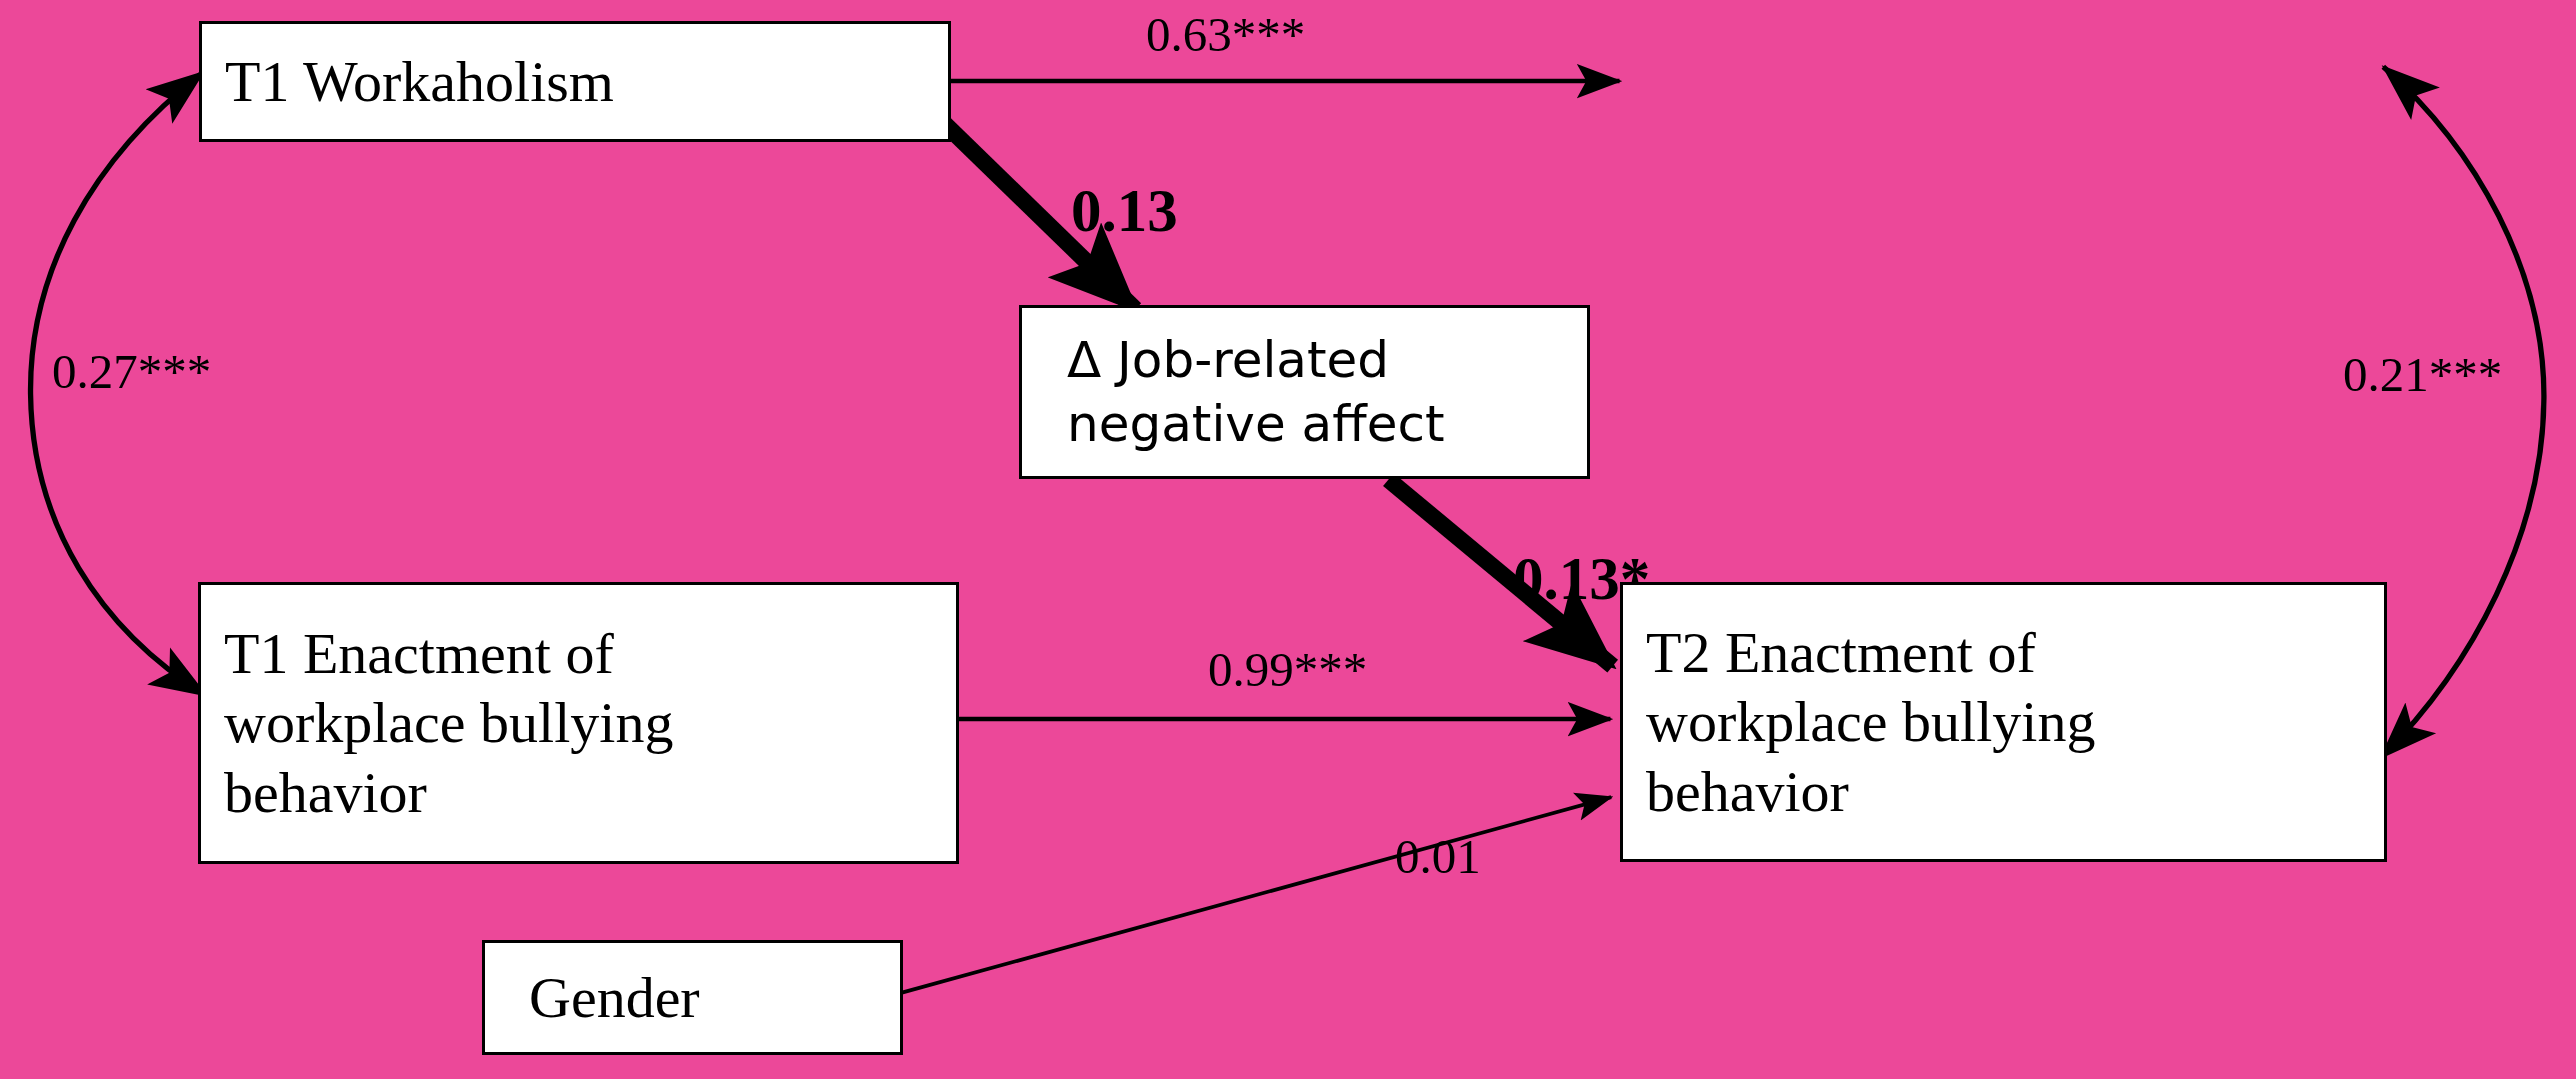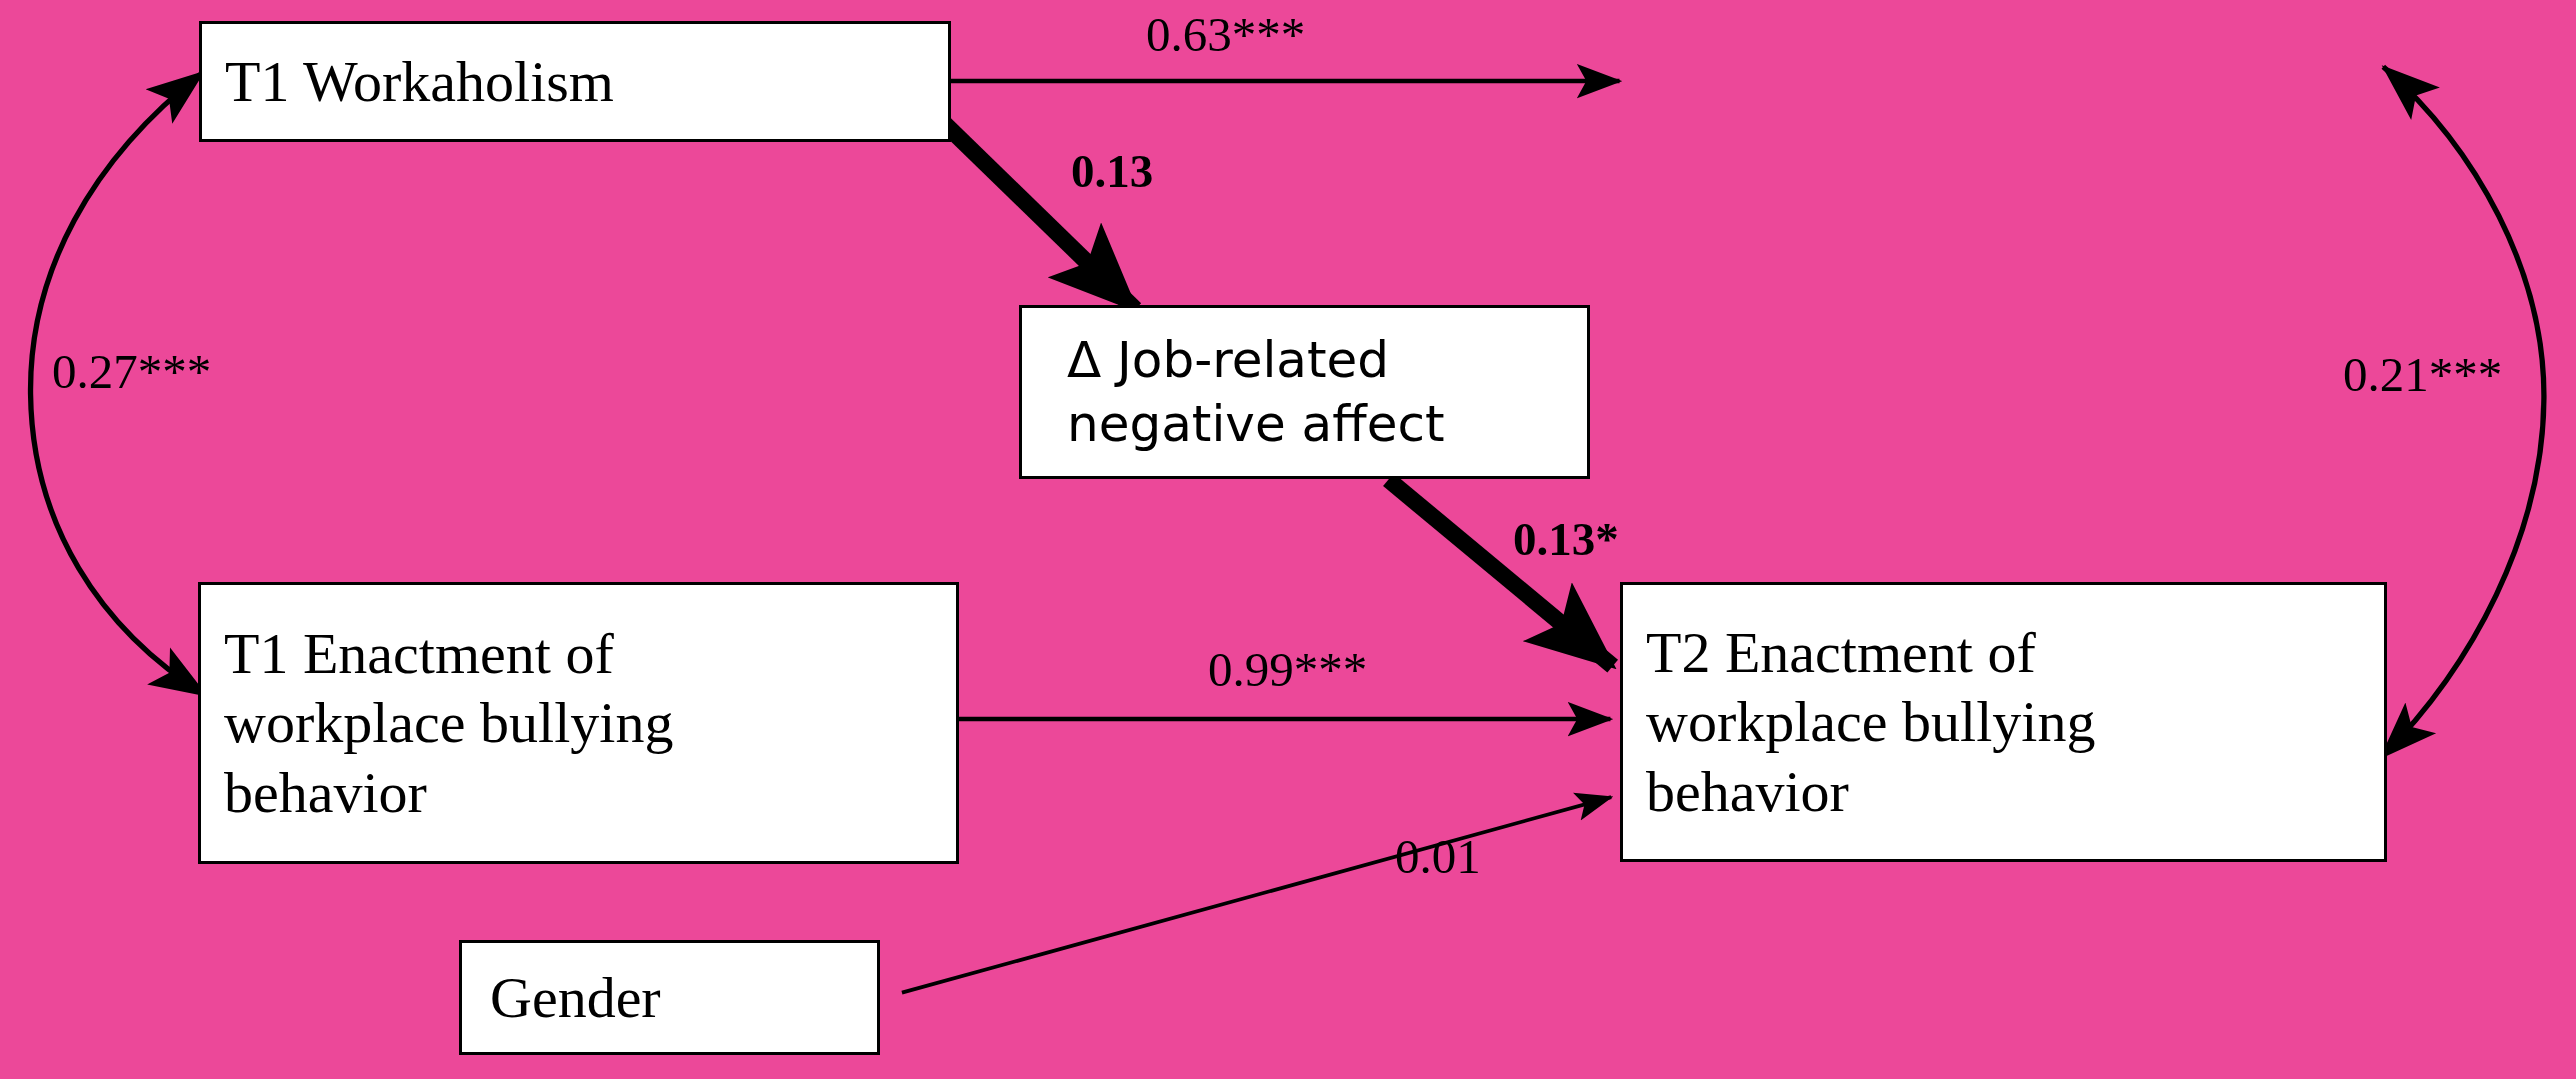--- a/index.html
+++ b/index.html
@@ -51,21 +51,22 @@
     position: absolute;
     font-family: "Liberation Serif", "DejaVu Serif", serif;
     font-size: 49px;
     color: #000000;
     white-space: nowrap;
     z-index: 4;
     letter-spacing: 0px;
   }
   .edge-label.bold {
     font-weight: bold;
-    font-size: 47px;
+    font-size: 61px;
+    margin-top: 32px;
   }
 </style>
 </head>
 <body>
 
 <div id="canvas">
 
   <svg id="diagram-svg" viewBox="0 0 3399 1424" xmlns="http://www.w3.org/2000/svg">
     <defs>
       <marker id="arrow-thin" markerWidth="10" markerHeight="8" refX="9.4" refY="4" orient="auto" markerUnits="strokeWidth">
@@ -112,21 +113,21 @@
 workplace bullying
 behavior</span>
   </div>
 
   <div class="node-box" style="left:1620px; top:582px; width:767px; height:280px;">
     <span class="node-label">T2 Enactment of
 workplace bullying
 behavior</span>
   </div>
 
-  <div class="node-box" style="left:459px; top:940px; width:421px; height:115px; padding-left:28px;">
+  <div class="node-box" style="left:482px; top:940px; width:421px; height:115px; padding-left:44px;">
     <span class="node-label">Gender</span>
   </div>
 
   <div class="edge-label" style="left:1146px; top:6px;">0.63***</div>
 
   <div class="edge-label bold" style="left:1071px; top:144px;">0.13</div>
 
   <div class="edge-label bold" style="left:1513px; top:512px;">0.13*</div>
 
   <div class="edge-label" style="left:1208px; top:641px;">0.99***</div>

